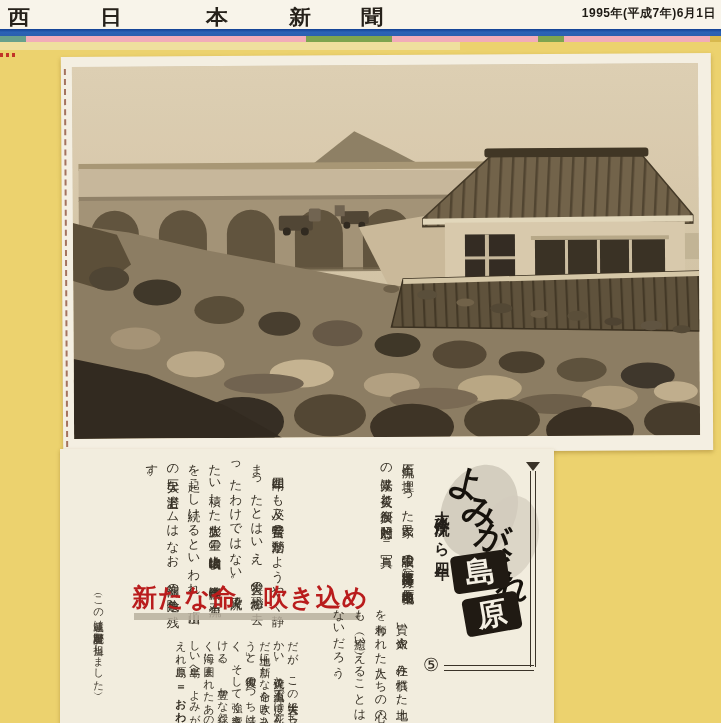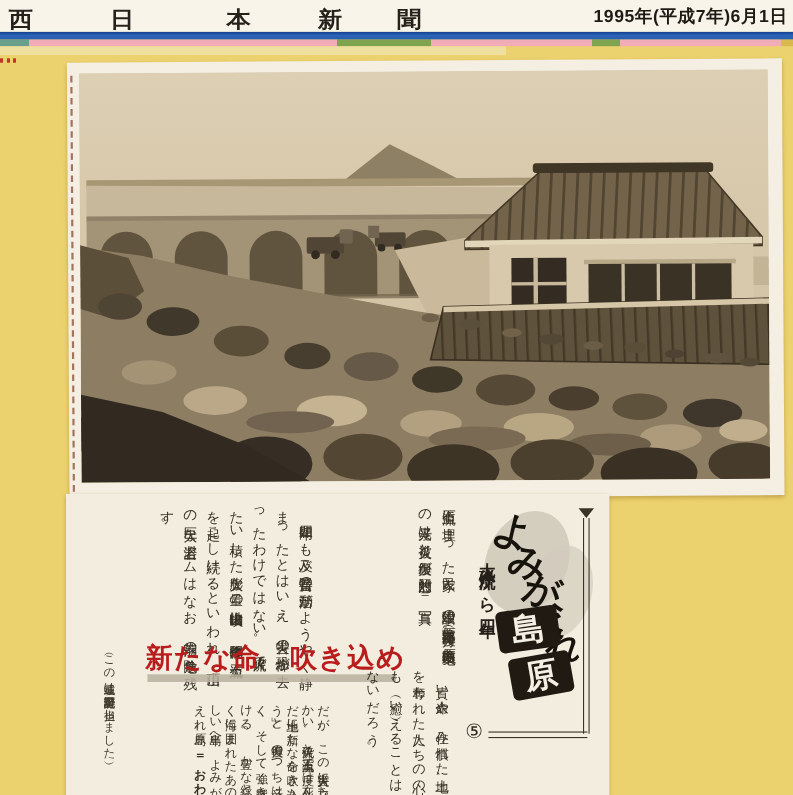--- a/index.html
+++ b/index.html
@@ -2,21 +2,21 @@
 <html><head>
 <meta charset="utf-8">
 <style>
   html,body{margin:0;padding:0;}
   .page{position:relative;width:721px;height:723px;background:#ecd26e;overflow:hidden;
         font-family:"Liberation Sans",sans-serif;}
   
   .header{position:absolute;left:0;top:0;width:721px;height:29px;background:#f8f4ea;}
   .m-char{position:absolute;top:3px;font-family:"DejaVu Serif",serif;font-weight:700;
           font-size:22px;color:#26211a;transform:scaleY(.92);}
-  .issue-date{position:absolute;right:5px;top:5px;font-size:16px;font-weight:700;
+  .issue-date{position:absolute;right:5px;top:5px;font-size:12px;font-weight:700;
           color:#1e1a14;letter-spacing:.5px;}
   .bar-blue{position:absolute;left:0;top:29px;width:721px;height:7px;
           background:linear-gradient(180deg,#123f92 0%,#2b63b6 45%,#2a5fae 100%);}
   .bar-pink{position:absolute;left:0;top:36px;width:721px;height:6px;
           background:linear-gradient(90deg,#68a08b 0px,#68a08b 26px,#f2acb8 26px,#f2acb8 306px,
           #7ea44f 306px,#7ea44f 392px,#f2acb8 392px,#f2acb8 538px,#7ea44f 538px,#7ea44f 564px,
           #f2acb8 564px,#f2acb8 710px,#d8b94e 710px);}
   .light-streak{position:absolute;left:0;top:42px;width:460px;height:8px;background:#f3e9c6;opacity:.55;}
   .reg-mark{position:absolute;left:0;top:53px;width:16px;height:4px;
           background:repeating-linear-gradient(90deg,#c23327 0 3px,rgba(0,0,0,0) 3px 6px);}

